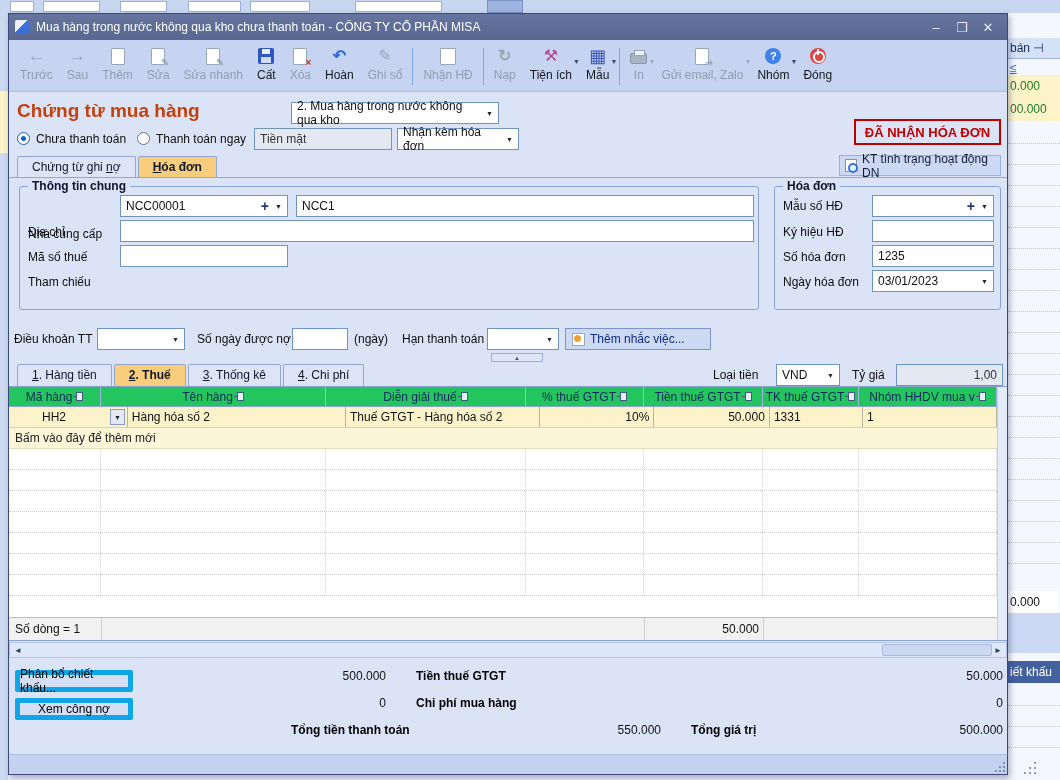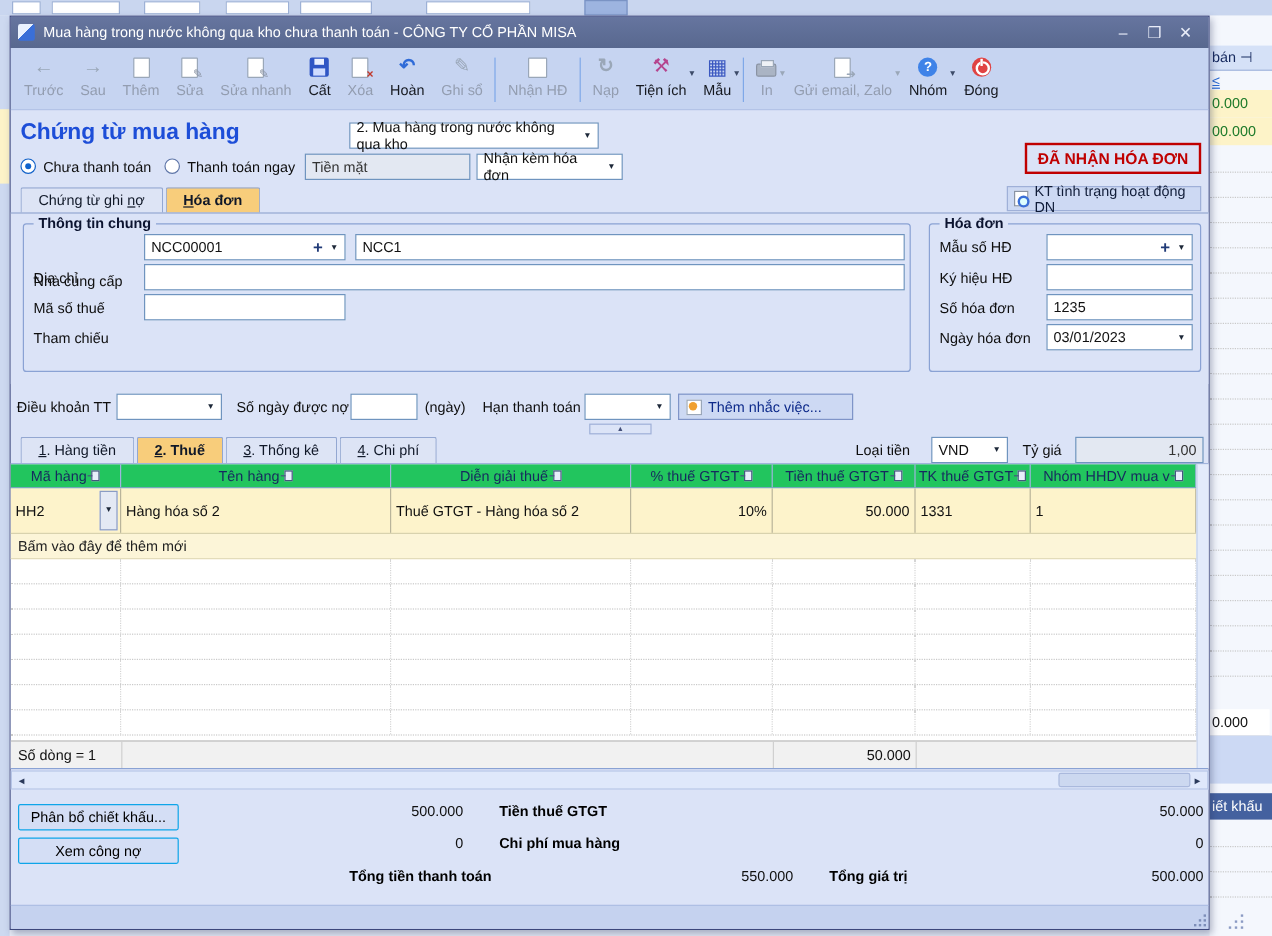--- a/index.html
+++ b/index.html
@@ -47,21 +47,21 @@
   .glyph { font-size:16px; line-height:16px; }
   .printer { width:17px; height:11px; background:#aab4c4; border:1px solid #8a93a3; border-radius:2px; position:relative; margin-top:4px; }
   .printer::before { content:""; position:absolute; left:3px; top:-4px; width:9px; height:4px; background:#eef1f6; border:1px solid #9aa7b8; }
   .helpc { width:16px; height:16px; border-radius:50%; background:#3f83e8; color:#fff; font-weight:bold; font-size:11px; display:flex; align-items:center; justify-content:center; }
   .powerc { width:16px; height:16px; border-radius:50%; background:#e04343; position:relative; }
   .powerc::before { content:""; position:absolute; left:3px; top:3px; width:8px; height:8px; border:2px solid #fff; border-radius:50%; }
   .powerc::after { content:""; position:absolute; left:7px; top:1px; width:2px; height:6px; background:#e04343; border-left:0; box-shadow:inset 0 0 0 2px #fff; }
 
   
   .content { position:relative; flex:1; background:#dbe3f7; }
-  .h1 { position:absolute; left:8px; top:8px; font-size:19px; font-weight:bold; color:#1d4ed8; }
+  .h1 { position:absolute; left:8px; top:8px; font-size:19px; font-weight:bold; color:#c2410c; }
   .combo { background:#fff; border:1px solid #6f94bf; display:flex; align-items:center; position:relative; padding:0 16px 0 5px; height:22px; }
   .combo .arw { position:absolute; right:1px; top:1px; bottom:1px; width:15px; display:flex; align-items:center; justify-content:center; font-size:7px; color:#1c2738; }
   .combo .plus { position:absolute; right:18px; color:#203a77; font-weight:bold; font-size:14px; }
   .field { background:#fff; border:1px solid #6f94bf; height:22px; padding:0 5px; display:flex; align-items:center; }
   .field.dis { background:#e3e8f2; color:#333; }
   .rdot { width:13px; height:13px; border-radius:50%; border:1px solid #5f76a8; background:#fff; position:relative; }
   .rdot.on { border-color:#1161c8; }
   .rdot.on::after { content:""; position:absolute; left:3px; top:3px; width:5px; height:5px; border-radius:50%; background:#0f62cc; }
   .badge { position:absolute; left:845px; top:27px; width:147px; height:26px; border:2px solid #c00000; color:#c00000; font-weight:bold; font-size:13px; display:flex; align-items:center; justify-content:center; }
   .ktbtn { position:absolute; left:830px; top:63px; width:162px; height:21px; background:#cdd9f3; border:1px solid #9fb0d8; display:flex; align-items:center; gap:5px; padding:0 5px; color:#101c38; }
@@ -87,36 +87,36 @@
 
   
   .grid { position:absolute; left:0; top:294px; width:998px; height:255px; background:#fff; border-top:1px solid #8aa2d4; border-bottom:1px solid #8aa2d4; }
   .grow { display:flex; width:988px; }
   .gcell { border-right:1px solid #c9d2e4; padding:3px 4px; white-space:nowrap; overflow:hidden; position:relative; }
   .ghead { background:#22c55e; color:#16295e; border-bottom:1px solid #8aa2d4; height:20px; }
   .ghead .gcell { border-right:1px solid #9fb4de; display:flex; align-items:center; justify-content:center; gap:4px; padding:0 4px; }
   .pin { width:7px; height:9px; border:1px solid #44577e; background:#e8eefb; position:relative; flex:0 0 auto; }
   .pin::before { content:""; position:absolute; left:-4px; top:3px; width:4px; height:1px; background:#44577e; }
   .c0{width:92px;} .c1{width:225px;} .c2{width:200px;} .c3{width:118px;} .c4{width:119px;} .c5{width:96px;} .c6{width:138px;}
-  .dsel { background:#fdf3cb; height:38px; border-bottom:1px solid #d8d2ae; }
+  .dsel { background:#fdf3cb; height:21px; border-bottom:1px solid #d8d2ae;padding-left:29px; }
   .dsel .gcell { border-right:1px solid #b9b49a; display:flex; align-items:center; }
   .num { justify-content:flex-end; text-align:right; }
   .cellcombo { position:absolute; right:2px; top:2px; bottom:2px; width:15px; background:#e4e9f4; border:1px solid #8a9cc4; display:flex; align-items:center; justify-content:center; font-size:7px; color:#1c2738; }
   .addrow { background:#fcf5d8; height:21px; border-bottom:1px solid #e3dcba; display:flex; align-items:center; padding:0 6px; color:#222; }
   .erow { height:21px; display:flex; border-bottom:1px dotted #c9c9c9; }
   .erow .gcell { border-right:1px dotted #d5d5d5; height:100%; }
   .vsb { position:absolute; right:0; top:0px; bottom:0; width:10px; background:#e3ebfb; border-left:1px solid #c2cfe8; }
   .sumrow { position:absolute; left:0; bottom:0; width:988px; height:23px; background:#f1f1f1; border-top:1px solid #bcbcbc; display:flex; align-items:center; }
 
   .hscroll { position:absolute; left:0; top:550px; width:998px; height:16px; background:#dfe8fb; border:1px solid #b7c6e8; display:flex; align-items:center; }
   .sarr { width:16px; height:14px; display:flex; align-items:center; justify-content:center; font-size:8px; color:#2b3a5c; }
   .sthumb { position:absolute; left:872px; width:110px; height:12px; background:#ccd8f0; border:1px solid #aab9dd; border-radius:2px; }
 
   
-  .fbtn { position:absolute; width:134px; height:22px; background:#d4def5; border:1px solid #0ea5e9; border-radius:2px; display:flex; align-items:center; justify-content:center; color:#000; }
+  .fbtn { position:absolute; width:118px; height:22px; background:#d4def5; border:5px solid #0ea5e9; border-radius:2px; display:flex; align-items:center; justify-content:center; color:#000; }
   .totrow { position:absolute; left:282px; width:712px; height:20px; display:flex; align-items:center; }
   .tlabel { font-weight:bold; color:#000; }
   .tval { text-align:right; }
   .statusbar { height:20px; background:#c5d2ef; border-top:1px solid #aebfe4; position:relative; flex:0 0 auto; }
   .grip { position:absolute; right:2px; bottom:2px; width:12px; height:12px; }
   .grip i { position:absolute; width:2px; height:2px; background:#7d8eb8; }
 </style>
 </head>
 <body>
 

